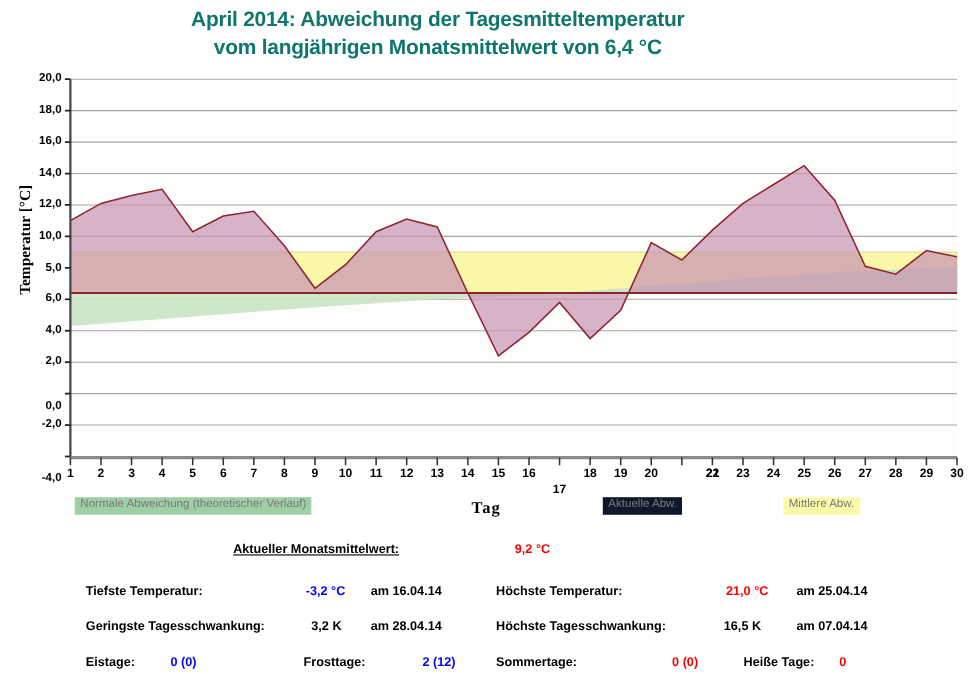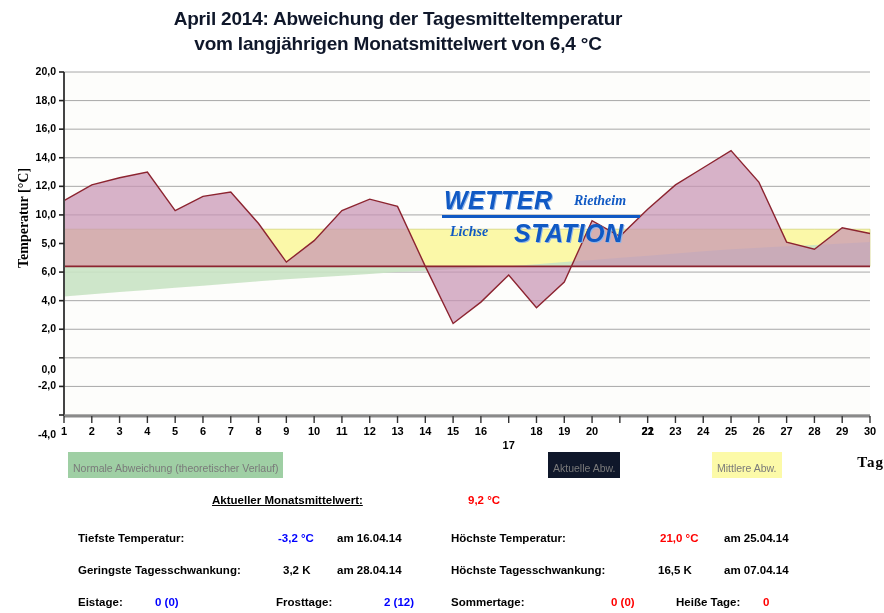--- a/index.html
+++ b/index.html
@@ -23,21 +23,21 @@
 
   
   .title-block {
     position: absolute;
     top: 6px;
     left: 0;
     width: 796px;
     text-align: center;
     font-weight: bold;
     font-size: 19px;
-    color: #0f172a;
+    color: #0f766e;
     line-height: 25px;
     letter-spacing: -0.2px;
   }
 
   
   #chart-wrap {
     position: absolute;
     left: 0;
     top: 58px;
     width: 884px;
@@ -125,34 +125,34 @@
     position: absolute;
     left: 0;
     top: 452px;
     width: 884px;
     height: 24px;
   }
   .legend-chip {
     position: absolute;
     font-size: 10.5px;
     color: #7a7a7a;
-    padding: 10px 5px 3px 5px;
+    padding: 0 5px 3px 5px;
     white-space: nowrap;
     line-height: 13px;
   }
   #legend-normal { left: 68px; top: 0; background: #9fcfa4; }
   #legend-aktuell { left: 548px; top: 0; background: #0f172a; }
   #legend-mittel { left: 712px; top: 0; background: #fcfaa8; }
 
   #xaxis-title {
     position: absolute;
     left: 0;
     top: 454px;
     width: 884px;
-    text-align: right;
+    text-align: center;
     font-family: "Liberation Serif", serif;
     font-weight: bold;
     font-size: 15px;
     color: #000000;
     letter-spacing: 1px;
   }
 
   
   #stats {
     position: absolute;
@@ -312,31 +312,20 @@
         <div class="xtick-label" style="left: 663.448px; top: 367px;">23</div>
         <div class="xtick-label" style="left: 691.241px; top: 367px;">24</div>
         <div class="xtick-label" style="left: 719.034px; top: 367px;">25</div>
         <div class="xtick-label" style="left: 746.828px; top: 367px;">26</div>
         <div class="xtick-label" style="left: 774.621px; top: 367px;">27</div>
         <div class="xtick-label" style="left: 802.414px; top: 367px;">28</div>
         <div class="xtick-label" style="left: 830.207px; top: 367px;">29</div>
         <div class="xtick-label" style="left: 858px; top: 367px;">30</div>
       </div>
 
-    <div id="logo">
-      <div class="logo-row" style="top:0;">
-        <span class="logo-big" style="position:absolute;left:12px;top:0;">WETTER</span>
-        <span class="logo-small" style="position:absolute;left:142px;top:7px;">Rietheim</span>
-      </div>
-      <div id="logo-underline"></div>
-      <div class="logo-row" style="top:33px;">
-        <span class="logo-small" style="position:absolute;left:18px;top:5px;">Lichse</span>
-        <span class="logo-big" style="position:absolute;left:82px;top:0;">STATION</span>
-      </div>
-    </div>
   </div>
 
   <div id="legend">
     <span class="legend-chip" id="legend-normal">Normale Abweichung (theoretischer Verlauf)</span>
     <span class="legend-chip" id="legend-aktuell">Aktuelle Abw.</span>
     <span class="legend-chip" id="legend-mittel">Mittlere Abw.</span>
   </div>
   <div id="xaxis-title">Tag</div>
 
   <div id="stats">

